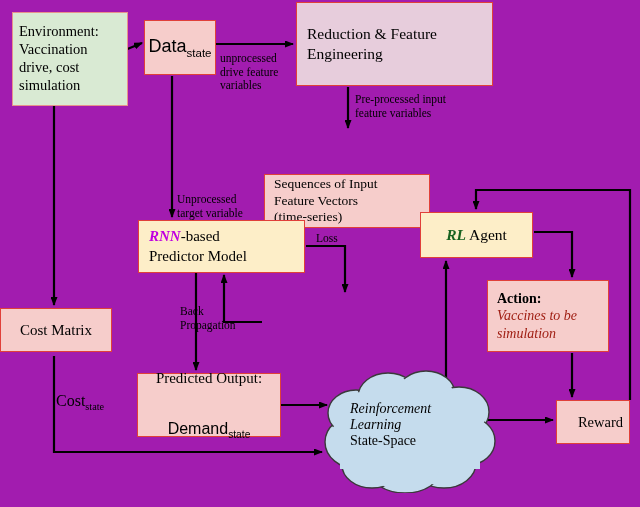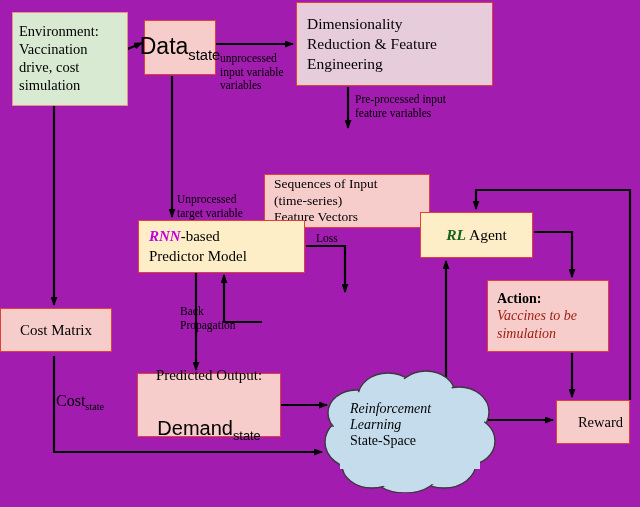--- a/index.html
+++ b/index.html
@@ -115,49 +115,48 @@
     </g>
   </svg>
 
   <div class="box b-green serif" style="left:12px; top:12px; width:116px; height:94px; font-size:14.5px; line-height:1.24;">
     <span class="line">Environment:</span>
     <span class="line">Vaccination</span>
     <span class="line">drive, cost</span>
     <span class="line">simulation</span>
   </div>
 
-  <div class="box b-pink sans" style="left:144px; top:20px; width:72px; height:55px; font-size:23px; align-items:center;">
+  <div class="box b-pink sans" style="left:144px; top:20px; width:72px; height:55px; font-size:18px; align-items:center;">
     <span class="line"><span>Data</span><span class="sub">state</span></span>
   </div>
 
   <div class="box b-plum serif" style="left:296px; top:2px; width:197px; height:84px; font-size:15.5px; line-height:1.28; padding-left:10px;">
-    <span class="line">Dimensionality</span>
     <span class="line">Reduction &amp; Feature</span>
     <span class="line">Engineering</span>
   </div>
 
   <div class="box b-pink serif" style="left:264px; top:131px; width:166px; height:54px; font-size:13.5px; line-height:1.22; padding-left:9px;margin-top:43px;">
     <span class="line">Sequences of Input</span>
+    <span class="line">Feature Vectors</span>
     <span class="line">(time-series)</span>
-    <span class="line">Feature Vectors</span>
   </div>
 
   <div class="box b-cream serif" style="left:138px; top:220px; width:167px; height:53px; font-size:15px; line-height:1.3; padding-left:10px;">
     <span class="line"><span class="em-rnn">RNN</span><span>-based</span></span>
     <span class="line">Predictor Model</span>
   </div>
 
 
   <div class="box b-pink serif" style="left:0px; top:308px; width:112px; height:44px; font-size:15px; align-items:center;">
     <span class="line">Cost Matrix</span>
   </div>
 
   <div class="box b-pink" style="left:137px; top:373px; width:144px; height:64px; align-items:center; line-height:1.2;gap:32px;">
     <span class="line serif" style="font-size:15px;">Predicted Output:</span>
-    <span class="line sans" style="font-size:20px;"><span>Demand</span><span class="sub">state</span></span>
+    <span class="line sans" style="font-size:16px;"><span>Demand</span><span class="sub">state</span></span>
   </div>
 
   <div class="box b-cream serif" style="left:420px; top:212px; width:113px; height:46px; font-size:15.5px; align-items:center;">
     <span class="line"><span class="em-rl">RL</span><span> Agent</span></span>
   </div>
 
   <div class="box b-pink serif" style="left:487px; top:280px; width:122px; height:72px; font-size:14px; line-height:1.26; padding-left:9px;">
     <span class="line em-bold">Action:</span>
     <span class="line em-red-it">Vaccines to be</span>
     <span class="line em-red-it">simulation</span>
@@ -193,21 +192,21 @@
     </g>
   </svg>
   <div class="cloud-label" style="left:337px; top:401px;margin-left:13px;">
     <div class="it">Reinforcement</div>
     <div class="it">Learning</div>
     <div>State-Space</div>
   </div>
 
   <div class="edge-label" style="left:220px; top:52px;">
     <div>unprocessed</div>
-    <div>input variable</div>
+    <div>drive feature</div>
     <div>variables</div>
   </div>
 
   <div class="edge-label" style="left:355px; top:93px;">
     <div>Pre-processed input</div>
     <div>feature variables</div>
   </div>
 
   <div class="edge-label" style="left:177px; top:193px;">
     <div>Unprocessed</div>

